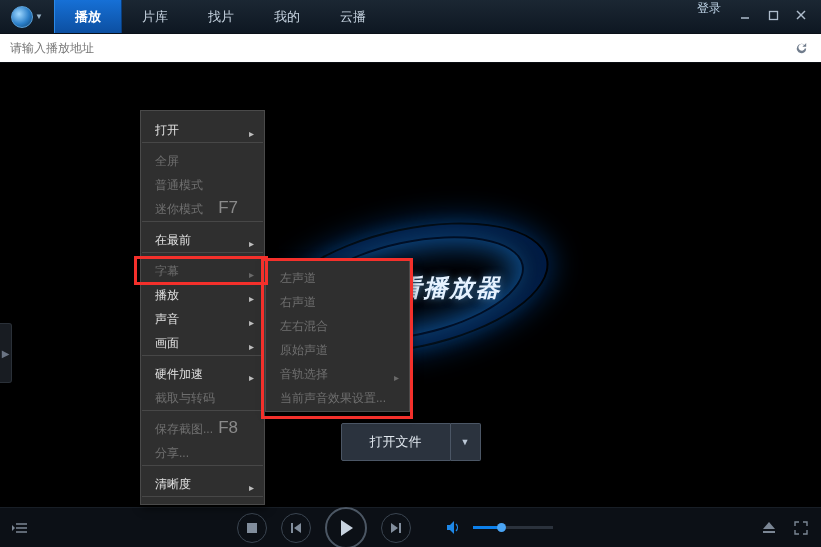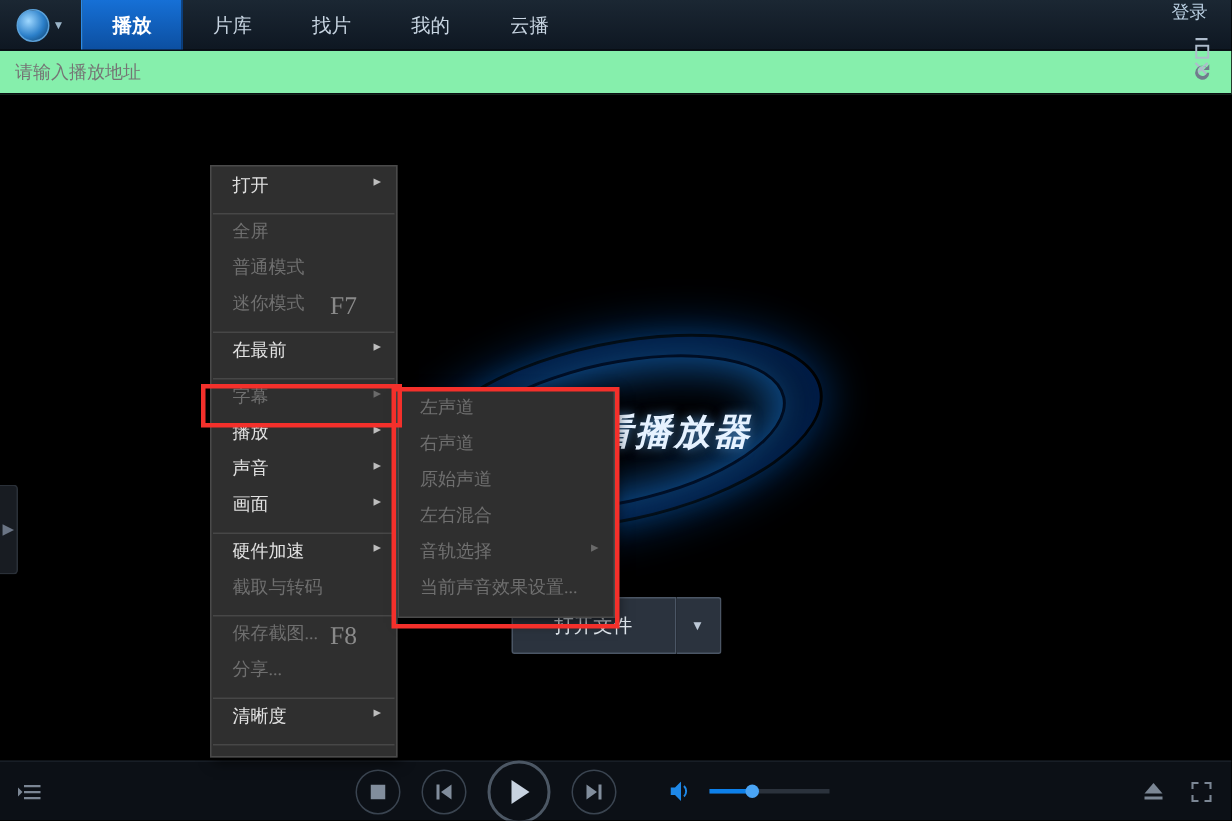--- a/index.html
+++ b/index.html
@@ -45,36 +45,35 @@
     .topnav-item.active {
       background: linear-gradient(#1670d6, #0c4fa1);
       color: #fff;
       font-weight: bold;
       border-left: 1px solid #2b8ae8;
       border-right: 1px solid #0a3e7d;
     }
     .top-spacer { flex: 1; }
     .win-controls {
       display: flex;
-      align-items: flex-end;
+      align-items: flex-start;
       gap: 0;
       padding: 0 6px;
-      flex-direction: column;
     }
     .login-link { color: #bcd1e4; font-size: 12px; padding: 0 10px; cursor: pointer; }
     .win-btn {
       width: 28px; height: 30px;
       display: flex; align-items: center; justify-content: center;
       color: #aebccc;
       font-size: 14px;
     }
     
     .addrbar {
       height: 29px;
-      background: #86efac;
+      background: #ffffff;
       border-bottom: 1px solid #0a0d12;
       display: flex;
       align-items: center;
       padding: 0 10px;
     }
     .addr-input {
       flex: 1;
       background: transparent;
       border: none;
       color: #667283;
@@ -130,21 +129,21 @@
       color: #e6f2ff;
       font-size: 24px;
       font-weight: bold;
       font-style: italic;
       letter-spacing: 2px;
       text-shadow: 0 0 8px rgba(100,180,255,0.7);
     }
     
     .open-file {
       position: absolute;
-      left: 50%; top: 335px;
+      left: 50%; top: 360px;
       transform: translateX(-50%);
       display: flex;
     }
     .open-file-btn {
       padding: 9px 28px;
       background: #2b333e;
       border: 1px solid #4b5665;
       color: #e2e9f0;
       font-size: 13px;
       border-radius: 2px 0 0 2px;
@@ -213,27 +212,27 @@
     .ctx {
       position: absolute;
       background: #2f2f2f;
       border: 1px solid #4a4a4a;
       box-shadow: 2px 3px 8px rgba(0,0,0,0.6);
       padding: 4px 0;
     }
     .ctx-item {
       height: 24px;
       display: flex;
-      align-items: flex-start;
+      align-items: flex-end;
       padding: 0 28px 0 14px;
       color: #e2e2e2;
       position: relative;
       white-space: nowrap;
     }
-    .ctx-item.disabled { color: #6f6f6f; font-family: Liberation Serif, serif; }
+    .ctx-item.disabled { color: #6f6f6f; }
     .ctx-item .shortcut { position: absolute; right: 26px; color: #8a8a8a; font-size: 17px; }
     .ctx-item.has-sub::after {
       content: "▸";
       position: absolute;
       right: 10px;
       color: #bdbdbd;
       font-size: 10px;
     }
     .ctx-item.disabled.has-sub::after { color: #6a6a6a; }
     .ctx-sep { height: 1px; background: #474747; margin: 3px 1px; }
@@ -430,24 +429,24 @@
   </div>
 
 <div class="ctx ctx2" id="ctx2">
     <div class="ctx-item disabled">
       <span>左声道</span>
     </div>
     <div class="ctx-item disabled">
       <span>右声道</span>
     </div>
     <div class="ctx-item disabled">
+      <span>左右混合</span>
+    </div>
+    <div class="ctx-item disabled">
       <span>原始声道</span>
-    </div>
-    <div class="ctx-item disabled">
-      <span>左右混合</span>
     </div>
     <div class="ctx-item disabled has-sub">
       <span>音轨选择</span>
     </div>
     <div class="ctx-item disabled">
       <span>当前声音效果设置...</span>
     </div>
   </div>
 
 <div class="hl hl1"></div>

